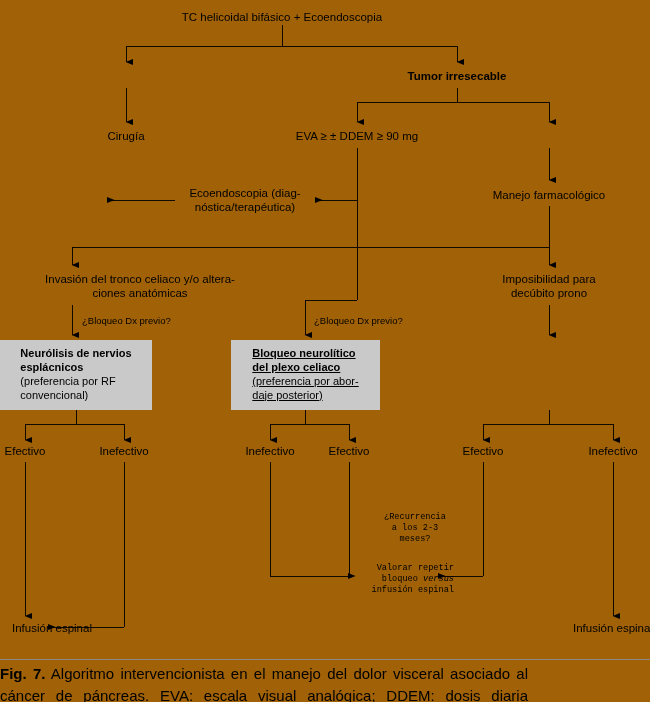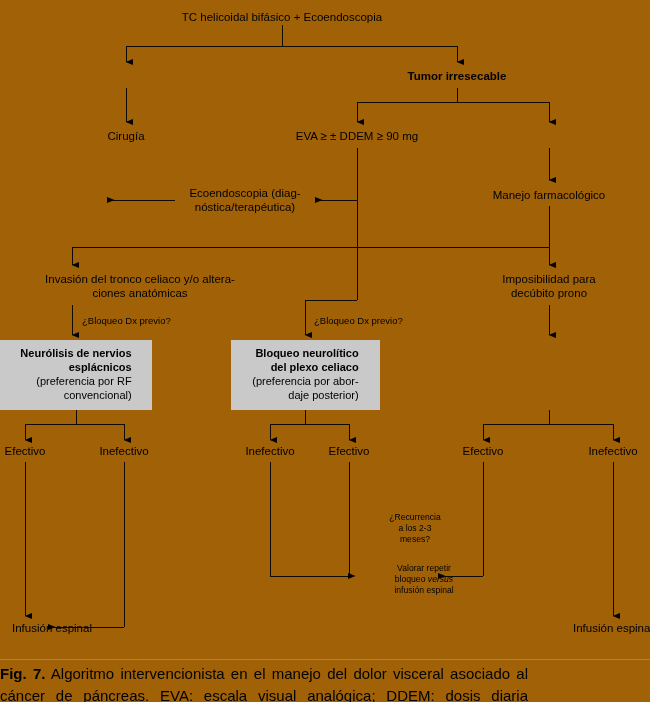--- a/index.html
+++ b/index.html
@@ -20,29 +20,29 @@
   }
   .node {
     position: absolute;
     text-align: center;
     line-height: 1.22;
     color: #000;
     font-size: 11.5px;
   }
   .node.bold { font-weight: bold; }
   .small { font-size: 9.5px; line-height: 1.25; }
-  .tiny  { font-size: 8.6px; line-height: 1.3; }
+  .tiny  { font-size: 8.6px; line-height: 1.3; font-family: Liberation Mono, monospace; }
   .greybox {
     position: absolute;
     background: #c9c9c9;
     box-sizing: border-box;
     display: flex;
     align-items: center;
     justify-content: center;
-    text-align: right;
+    text-align: left;
     font-size: 11px;
     line-height: 1.26;
     padding: 4px 5px;
   }
   .greybox .gb-title { font-weight: bold; }
   .greybox .gb-sub { font-weight: normal; }
   svg.wires {
     position: absolute;
     left: 0; top: 0;
     width: 650px;
@@ -205,21 +205,21 @@
 
   <div class="greybox" style="left:0px; top:340px; width:152px; height:70px;">
     <div>
       <div class="gb-title">Neurólisis de nervios</div>
       <div class="gb-title">esplácnicos</div>
       <div class="gb-sub">(preferencia por RF</div>
       <div class="gb-sub">convencional)</div>
     </div>
   </div>
 
-  <div class="greybox" style="left:231px; top:340px; width:149px; height:70px;">
+  <div class="greybox" style="left:231px; top:340px; width:149px; height:70px;text-decoration:underline;">
     <div>
       <div class="gb-title">Bloqueo neurolítico</div>
       <div class="gb-title">del plexo celiaco</div>
       <div class="gb-sub">(preferencia por abor-</div>
       <div class="gb-sub">daje posterior)</div>
     </div>
   </div>
 
 
   <div class="node" style="left:-15px; top:444px; width:80px;">
@@ -243,21 +243,21 @@
     <span>Inefectivo</span>
   </div>
 
 
   <div class="node tiny" style="left:365px; top:512px; width:100px;">
     <div>¿Recurrencia</div>
     <div>a los 2-3</div>
     <div>meses?</div>
   </div>
 
-  <div class="node tiny" style="left:370px; top:563px; width:108px; text-align:center;">
+  <div class="node tiny" style="left:346px; top:563px; width:108px; text-align:right;">
     <div>Valorar repetir</div>
     <div><span>bloqueo </span><i class="ital">versus</i></div>
     <div>infusión espinal</div>
   </div>
 
   <div class="node" style="left:-28px; top:621px; width:160px;">
     <span>Infusión espinal</span>
   </div>
 
   <div class="node" style="left:533px; top:621px; width:160px;">

